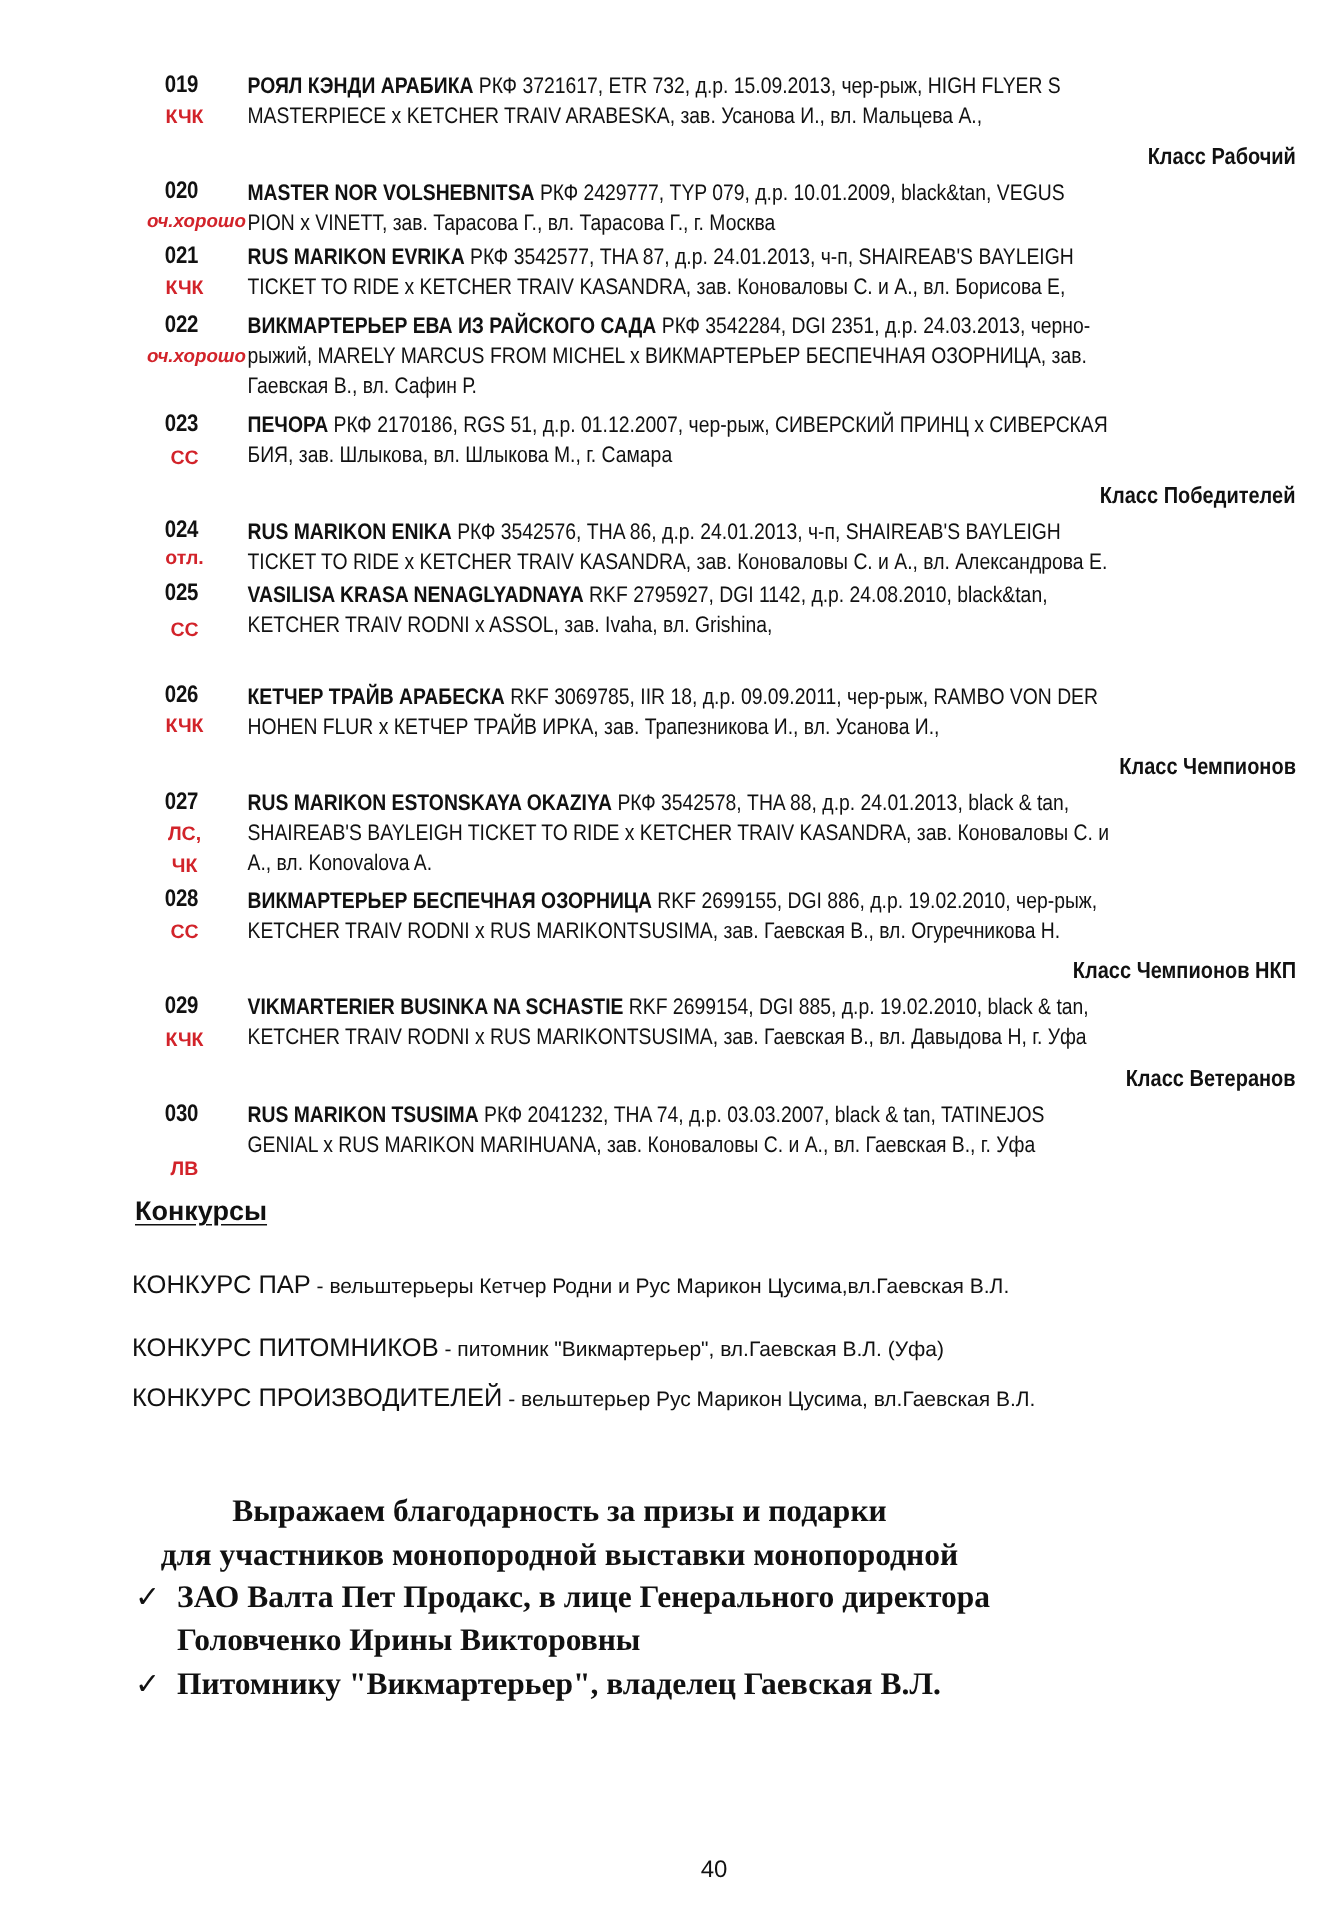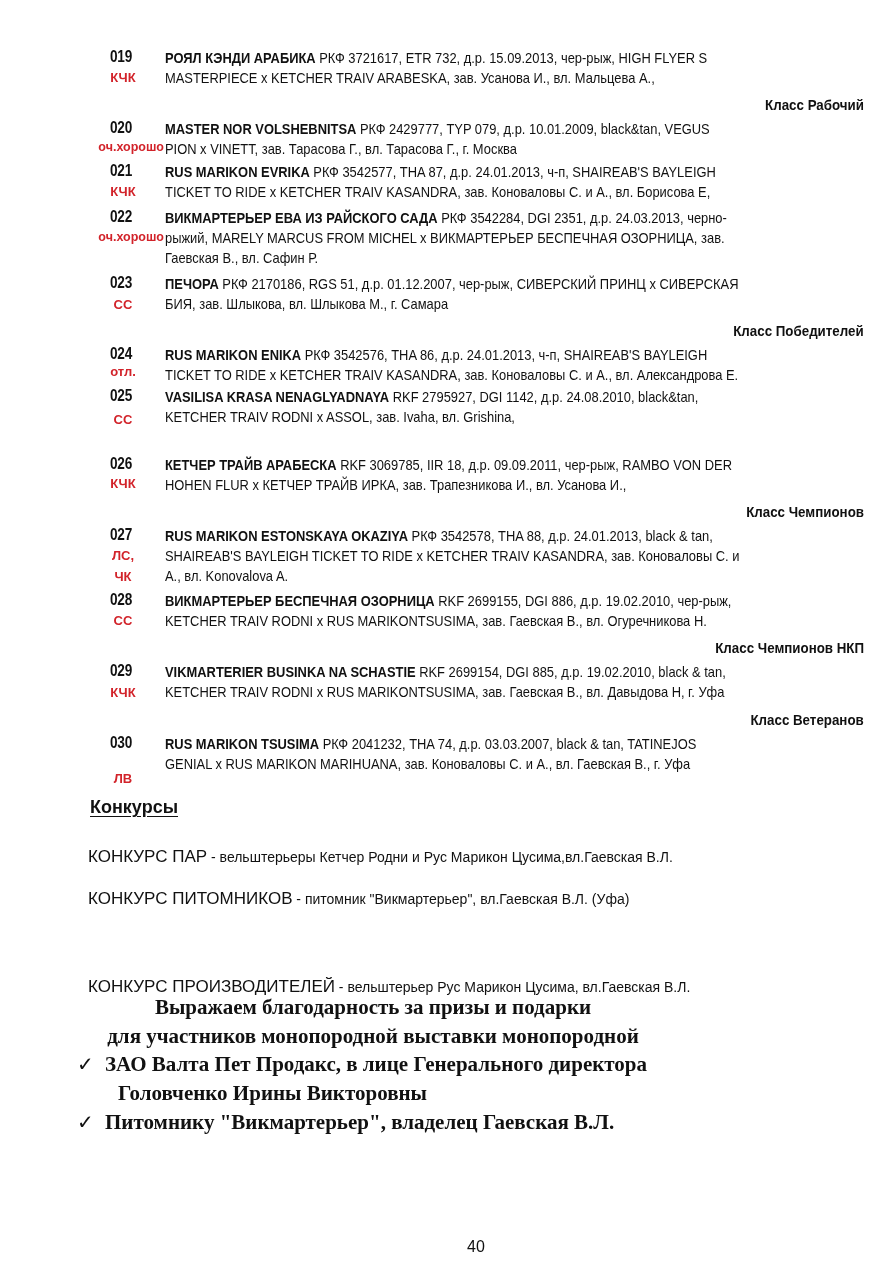--- a/index.html
+++ b/index.html
@@ -11,21 +11,21 @@
   .entry { position: absolute; left: 0; width: 878px; }
   .num {
     position: absolute; left: 104px; width: 40px; text-align: center;
     font-family: "Liberation Sans", sans-serif; font-size: 16px; font-weight: bold; color: #111;
     transform: scaleX(0.85); transform-origin: left top; letter-spacing: -0.2px;
   }
   .award {
     position: absolute; left: 78px; width: 90px; text-align: center;
     font-size: 13px; font-weight: bold; color: #d2232a; line-height: 19px;
   }
-  .award.wide { font-size: 12.5px; left: 78px; width: 86px; text-align: right; }
+  .award.wide { font-size: 12.5px; left: 78px; width: 86px; text-align: right; font-style: italic; }
   .text {
     position: absolute; left: 165px; width: 700px;
     font-size: 15px; line-height: 20px; color: #111;
     transform: scaleX(0.86); transform-origin: left top; white-space: nowrap;
   }
   .text b { font-weight: bold; }
   .line { display: block; height: 20px; }
   .class-head {
     position: absolute; right: 14px; font-size: 15.5px; font-weight: bold; color: #111;
     transform: scaleX(0.86); transform-origin: right top; white-space: nowrap;
@@ -35,21 +35,21 @@
     text-decoration: underline; text-underline-offset: 3px; color: #111;
   }
   .contest { position: absolute; left: 88px; white-space: nowrap; color: #111; }
   .contest .cname { font-size: 17px; font-weight: normal; }
   .contest .cdesc { font-size: 14px; margin-top: 32px; }
   .thanks {
     position: absolute; left: 0; width: 878px; font-family: "Liberation Serif", serif;
     font-weight: bold; font-size: 21px; color: #111;
   }
   .thanks .center { position: absolute; width: 746px; text-align: center; left: 0; }
-  .thanks .bullet { position: absolute; left: 77px; white-space: nowrap; }
+  .thanks .bullet { position: absolute; left: 90px; white-space: nowrap; }
   .thanks .check { display: inline-block; width: 28px; font-family: "DejaVu Sans", sans-serif; font-weight: normal; font-size: 20px; }
   .thanks .cont { position: absolute; left: 118px; white-space: nowrap; }
   .page-num { position: absolute; top: 1238px; left: 0; width: 952px; text-align: center; font-size: 16px; color: #111; }
 </style>
 </head>
 <body>
 
 <div class="entries">
 
   <div class="entry" style="top:48px">
@@ -175,21 +175,21 @@
 </div>
 
 <div class="contests-title">Конкурсы</div>
 
 <div class="contest" style="top:847px">
   <span class="cname">КОНКУРС ПАР</span><span class="cdesc"> - вельштерьеры Кетчер Родни и Рус Марикон Цусима,вл.Гаевская В.Л.</span>
 </div>
 <div class="contest" style="top:889px">
   <span class="cname">КОНКУРС ПИТОМНИКОВ</span><span class="cdesc"> - питомник "Викмартерьер", вл.Гаевская В.Л. (Уфа)</span>
 </div>
-<div class="contest" style="top:977px">
+<div class="contest" style="top:922px">
   <span class="cname">КОНКУРС ПРОИЗВОДИТЕЛЕЙ</span><span class="cdesc"> - вельштерьер Рус Марикон Цусима, вл.Гаевская В.Л.</span>
 </div>
 
 <div class="thanks">
   <div class="center" style="top:995px">Выражаем благодарность за призы и подарки</div>
   <div class="center" style="top:1024px">для участников монопородной выставки монопородной</div>
   <div class="bullet" style="top:1052px">
     <span class="check">✓</span><span>ЗАО Валта Пет Продакс, в лице Генерального директора</span>
   </div>
   <div class="cont" style="top:1081px">Головченко Ирины Викторовны</div>

